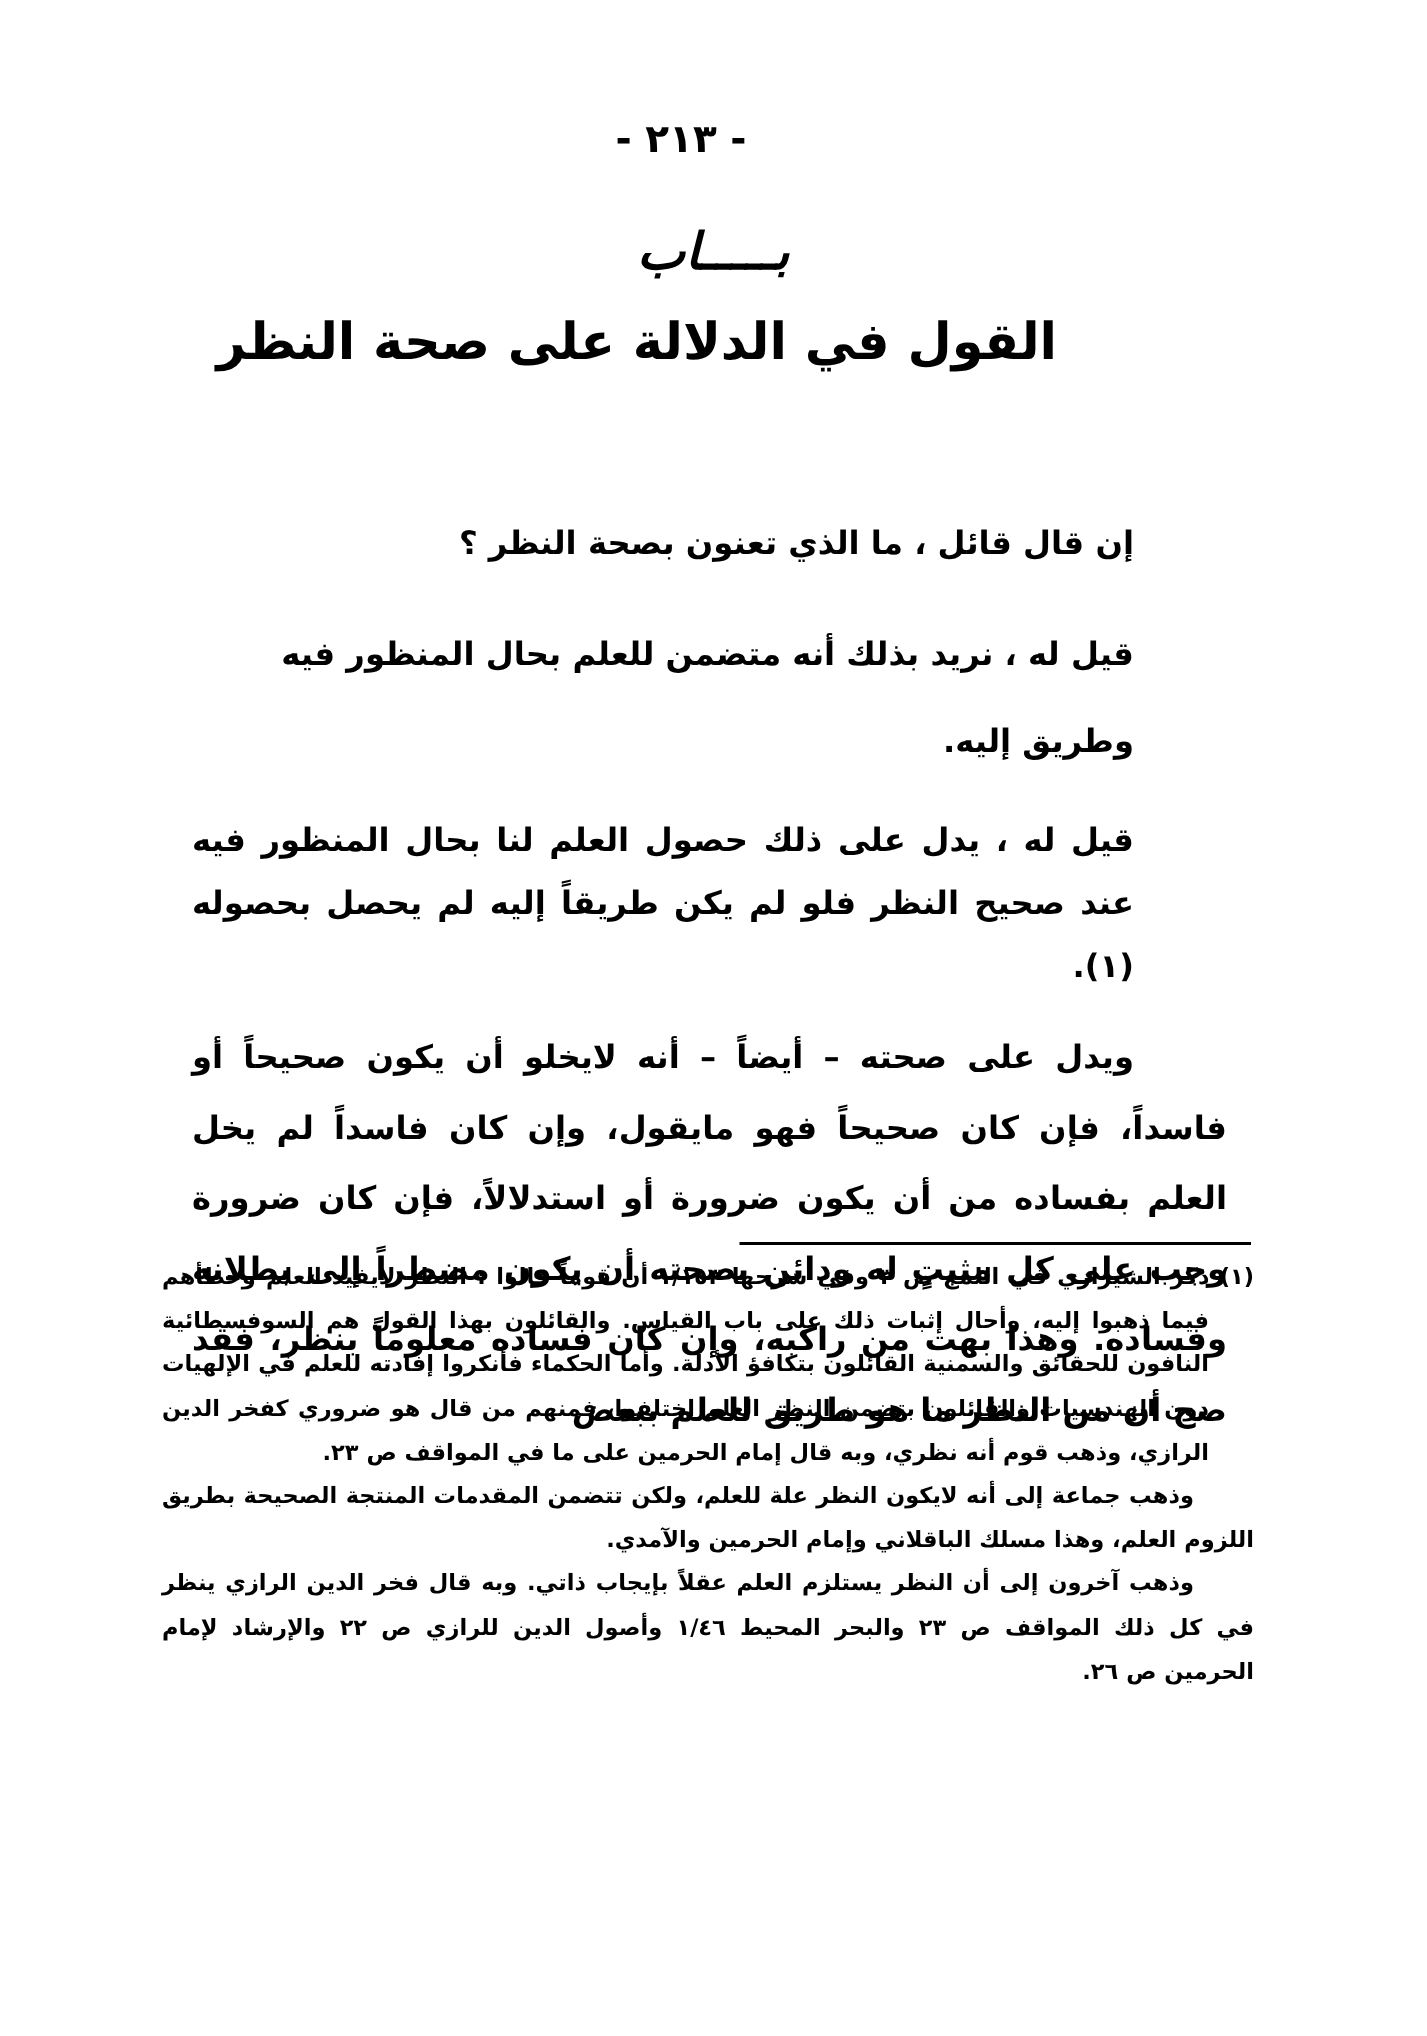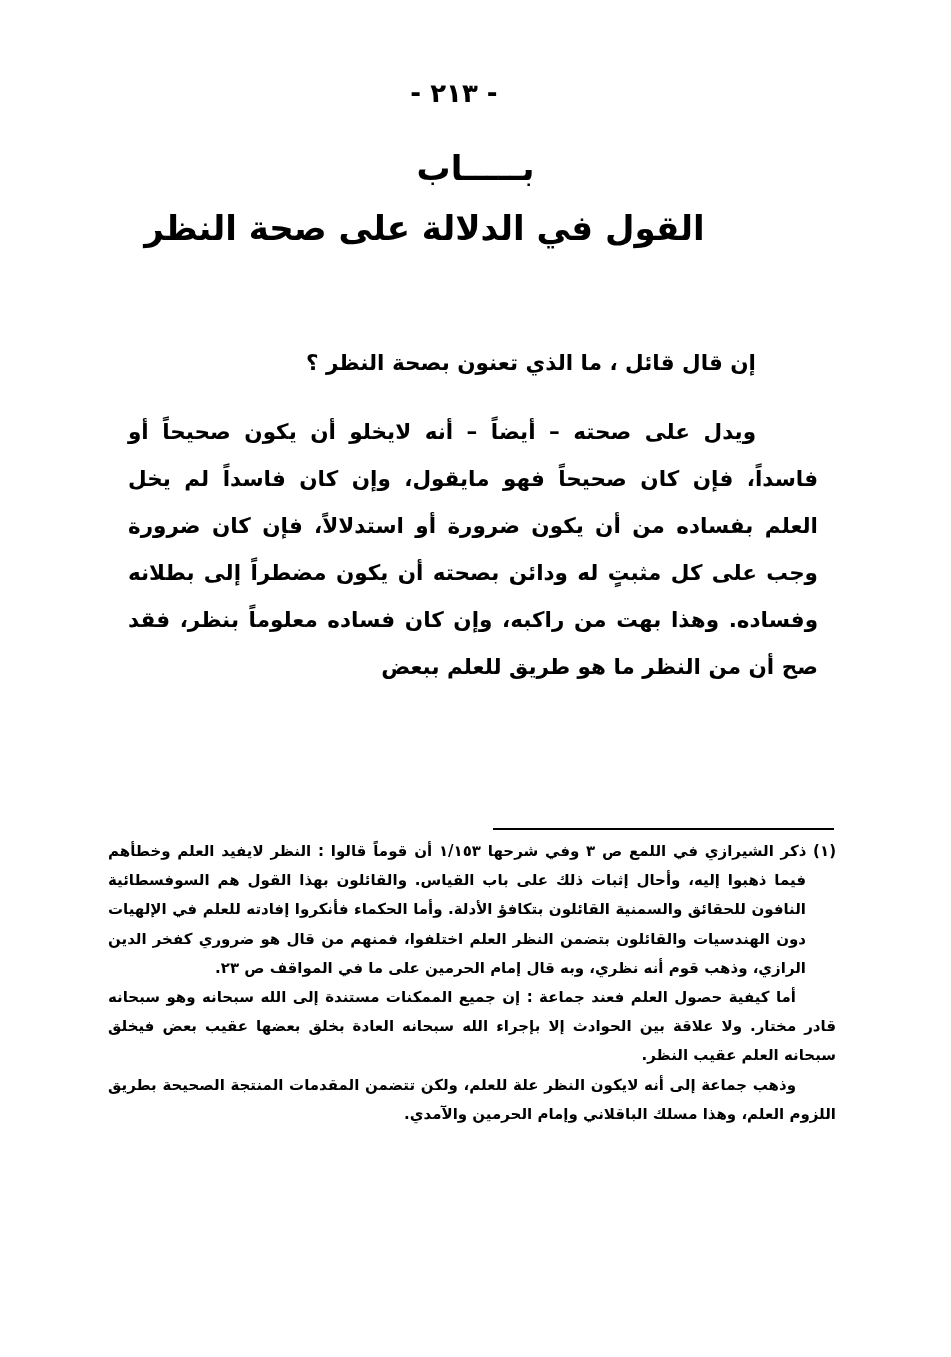--- a/index.html
+++ b/index.html
@@ -28,20 +28,21 @@
     }
     .chapter-label {
       position: absolute;
       top: 148px;
       left: 0;
       width: 951px;
       text-align: center;
       font-size: 34px;
       line-height: 40px;
       letter-spacing: 2px;
+      font-style: italic;
     }
     .chapter-title {
       position: absolute;
       top: 205px;
       left: 0;
       width: 849px;
       text-align: center;
       font-size: 34px;
       line-height: 46px;
     }
@@ -106,22 +107,24 @@
 </head>
 <body>
 
 <div class="page-number">- ٢١٣ -</div>
 
 <div class="chapter-label">بـــــاب</div>
 <div class="chapter-title">القول في الدلالة على صحة النظر</div>
 
 <div class="body">
   <p class="qa">إن قال قائل ، ما الذي تعنون بصحة النظر ؟</p>
+  <p class="qa">قيل له ، نريد بذلك أنه متضمن للعلم بحال المنظور فيه وطريق إليه.</p>
+  <p class="qa long">قيل له ، يدل على ذلك حصول العلم لنا بحال المنظور فيه عند صحيح النظر فلو لم يكن طريقاً إليه لم يحصل بحصوله (١).</p>
   <p class="indent">ويدل على صحته – أيضاً – أنه لايخلو أن يكون صحيحاً أو فاسداً، فإن كان صحيحاً فهو مايقول، وإن كان فاسداً لم يخل العلم بفساده من أن يكون ضرورة أو استدلالاً، فإن كان ضرورة وجب على كل مثبتٍ له ودائن بصحته أن يكون مضطراً إلى بطلانه وفساده. وهذا بهت من راكبه، وإن كان فساده معلوماً بنظر، فقد صح أن من النظر ما هو طريق للعلم ببعض</p>
 </div>
 
 <div class="footnote-sep"></div>
 
 <div class="footnotes">
   <p class="first">(١) ذكر الشيرازي في اللمع ص ٣ وفي شرحها ١/١٥٣ أن قوماً قالوا : النظر لايفيد العلم وخطأهم فيما ذهبوا إليه، وأحال إثبات ذلك على باب القياس. والقائلون بهذا القول هم السوفسطائية النافون للحقائق والسمنية القائلون بتكافؤ الأدلة. وأما الحكماء فأنكروا إفادته للعلم في الإلهيات دون الهندسيات والقائلون بتضمن النظر العلم اختلفوا، فمنهم من قال هو ضروري كفخر الدين الرازي، وذهب قوم أنه نظري، وبه قال إمام الحرمين على ما في المواقف ص ٢٣.</p>
-  <p class="sub">أما كيفية حصول العلم فعند جماعة : إن جميع الممكنات مستندة إلى الله سبحانه وهو سبحانه قادر مختار. ولا علاقة بين الحوادث إلا بإجراء الله سبحانه العادة بخلق بعضها عقيب بعض فيخلق سبحانه العلم عقيب النظر.</p>
   <p class="sub">وذهب جماعة إلى أنه لايكون النظر علة للعلم، ولكن تتضمن المقدمات المنتجة الصحيحة بطريق اللزوم العلم، وهذا مسلك الباقلاني وإمام الحرمين والآمدي.</p>
+  <p class="sub">وذهب آخرون إلى أن النظر يستلزم العلم عقلاً بإيجاب ذاتي. وبه قال فخر الدين الرازي ينظر في كل ذلك المواقف ص ٢٣ والبحر المحيط ١/٤٦ وأصول الدين للرازي ص ٢٢ والإرشاد لإمام الحرمين ص ٢٦.</p>
 </div>
 
 </body></html>

